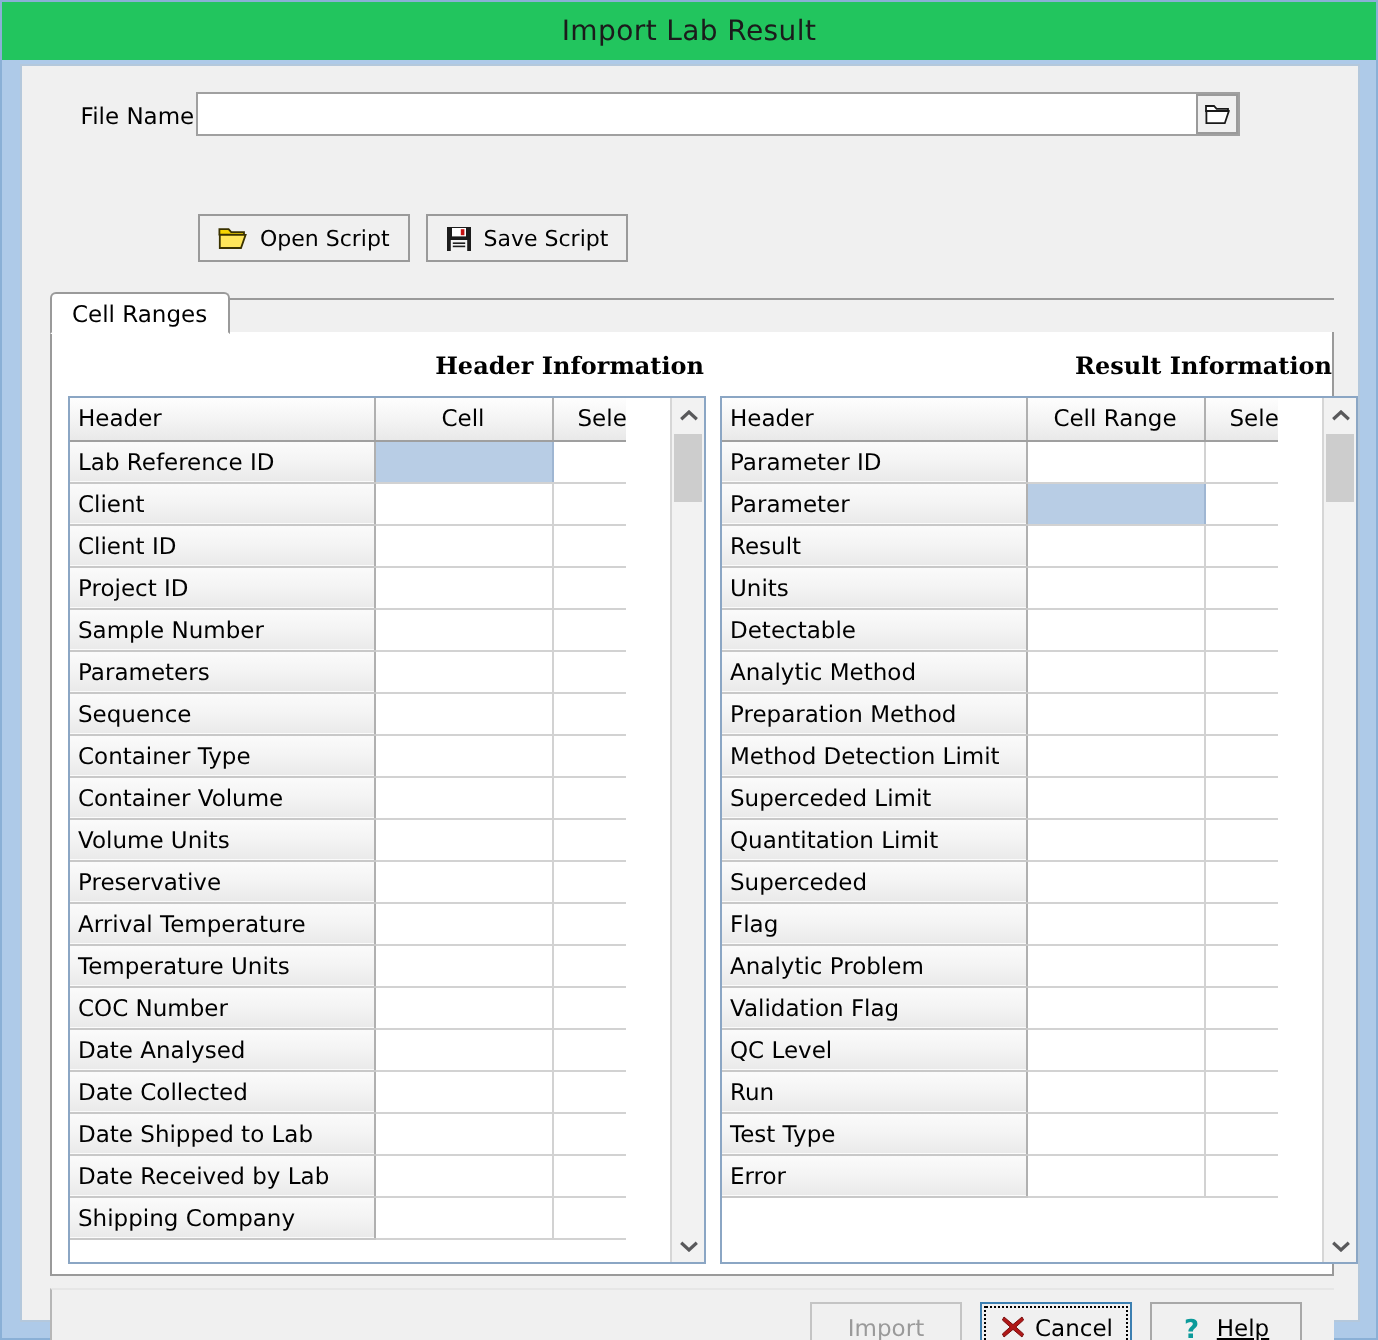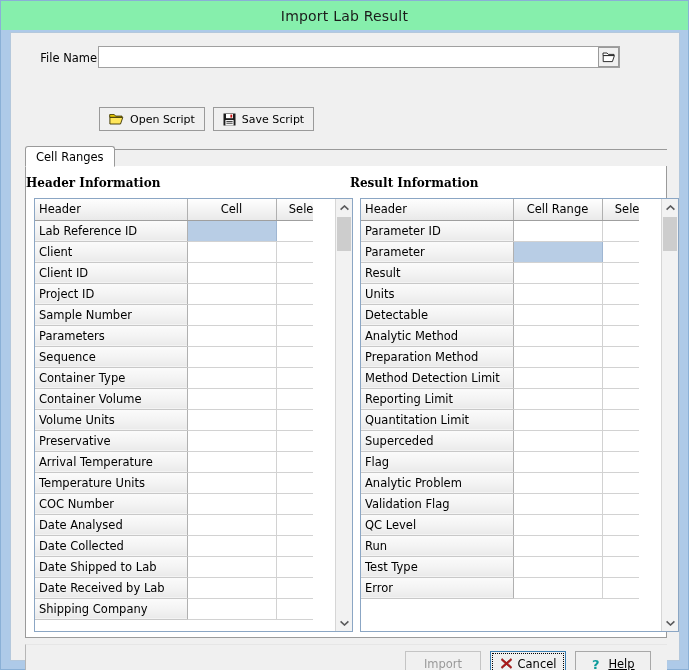--- a/index.html
+++ b/index.html
@@ -21,21 +21,21 @@
     width: 689px; height: 670px;
     background: #aecae8;
     border: 1px solid #8ab0d6;
     box-sizing: border-box;
   }
   .titlebar {
     height: 29px;
     display: flex;
     align-items: center;
     justify-content: center;
-    background: #86efac;
+    background: #22c55e;
     color: #1b1b1b;
     font-size: 14px;
     letter-spacing: 0.2px;
   }
   .client {
     position: absolute;
     left: 9px; top: 31px;
     width: 670px; height: 629px;
     background: #f0f0f0;
     border: 1px solid #b4c8dc;
@@ -137,21 +137,21 @@
     box-sizing: border-box;
   }
 
   
   .sectitle {
     position: absolute;
     top: 10px;
     font-size: 12px;
     font-weight: bold;
     font-family: "DejaVu Serif", serif;
-    text-align: left;
+    text-align: right;
   }
   .sectitle.left  { left: 0;   width: 326px; }
   .sectitle.right { left: 324px; width: 316px; }
 
   
   .grid {
     position: absolute;
     top: 32px;
     height: 434px;
     border: 1px solid #8ba6c4;
@@ -488,21 +488,21 @@
                   <td class="namecell">Preparation Method</td>
                   <td class="valcell"></td>
                   <td class="valcell last"></td>
                 </tr>
                 <tr>
                   <td class="namecell">Method Detection Limit</td>
                   <td class="valcell"></td>
                   <td class="valcell last"></td>
                 </tr>
                 <tr>
-                  <td class="namecell">Reporting Limit</td>
+                  <td class="namecell">Superceded Limit</td>
                   <td class="valcell"></td>
                   <td class="valcell last"></td>
                 </tr>
                 <tr>
                   <td class="namecell">Quantitation Limit</td>
                   <td class="valcell"></td>
                   <td class="valcell last"></td>
                 </tr>
                 <tr>
                   <td class="namecell">Superceded</td>

